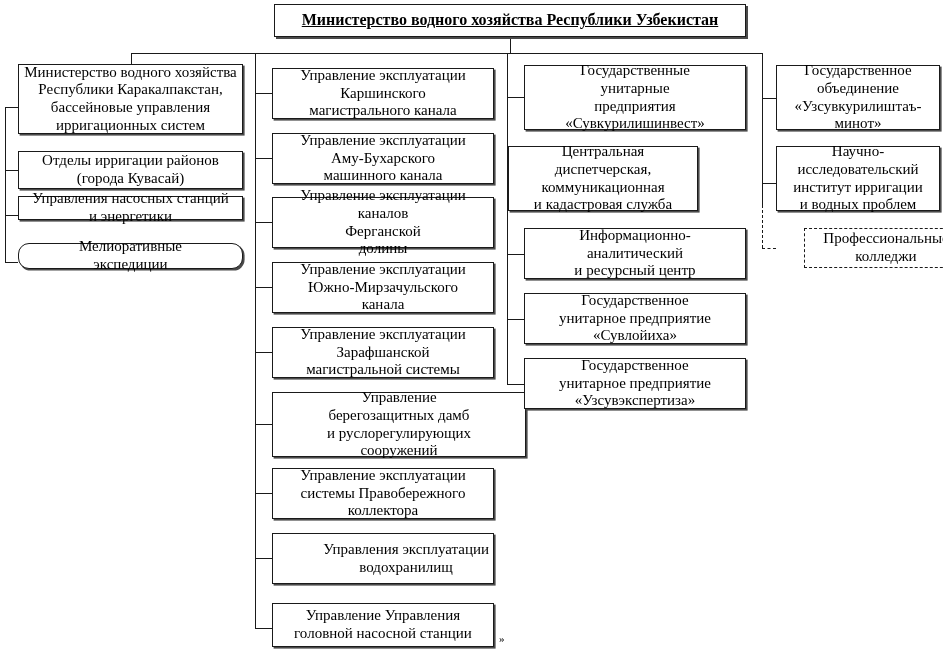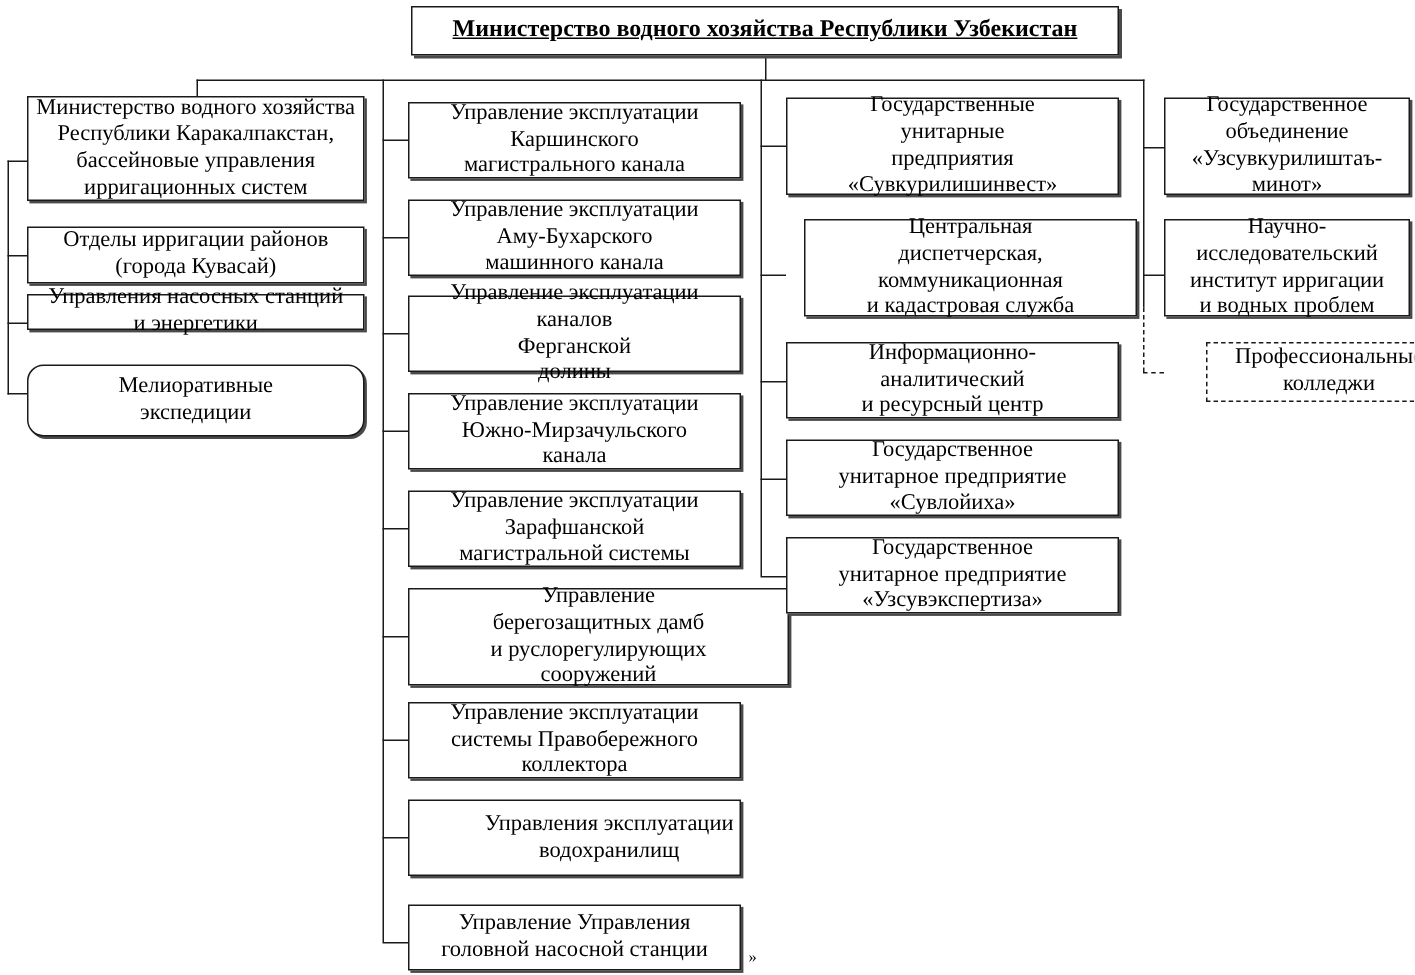--- a/index.html
+++ b/index.html
@@ -96,21 +96,21 @@
 ирригационных систем</span>
   </div>
   <div class="node" style="left:18px; top:151px; width:225px; height:38px;">
     <span class="txt">Отделы ирригации районов
 (города Кувасай)</span>
   </div>
   <div class="node" style="left:18px; top:196px; width:225px; height:24px;">
     <span class="txt">Управления насосных станций
 и энергетики</span>
   </div>
-  <div class="node" style="left:18px; top:243px; width:225px; height:48px;border-radius:11px;">
+  <div class="node" style="left:18px; top:243px; width:225px; height:26px;border-radius:11px;">
     <span class="txt">Мелиоративные
 экспедиции</span>
   </div>
 
   <div class="conn h" style="left:255px; top:93px; width:17px;"></div>
   <div class="conn h" style="left:255px; top:158px; width:17px;"></div>
   <div class="conn h" style="left:255px; top:222px; width:17px;"></div>
   <div class="conn h" style="left:255px; top:287px; width:17px;"></div>
   <div class="conn h" style="left:255px; top:352px; width:17px;"></div>
   <div class="conn h" style="left:255px; top:424px; width:17px;"></div>
@@ -170,21 +170,21 @@
   <div class="conn h" style="left:507px; top:254px; width:17px;"></div>
   <div class="conn h" style="left:507px; top:319px; width:17px;"></div>
   <div class="conn h" style="left:507px; top:384px; width:17px;"></div>
 
   <div class="node" style="left:524px; top:65px; width:222px; height:65px;">
     <span class="txt">Государственные
 унитарные
 предприятия
 «Сувкурилишинвест»</span>
   </div>
-  <div class="node" style="left:536px; top:146px; width:222px; height:65px;">
+  <div class="node" style="left:508px; top:146px; width:190px; height:65px;">
     <span class="txt">Центральная
 диспетчерская,
 коммуникационная
 и кадастровая служба</span>
   </div>
   <div class="node" style="left:524px; top:228px; width:222px; height:51px;">
     <span class="txt">Информационно-
 аналитический
 и ресурсный центр</span>
   </div>

